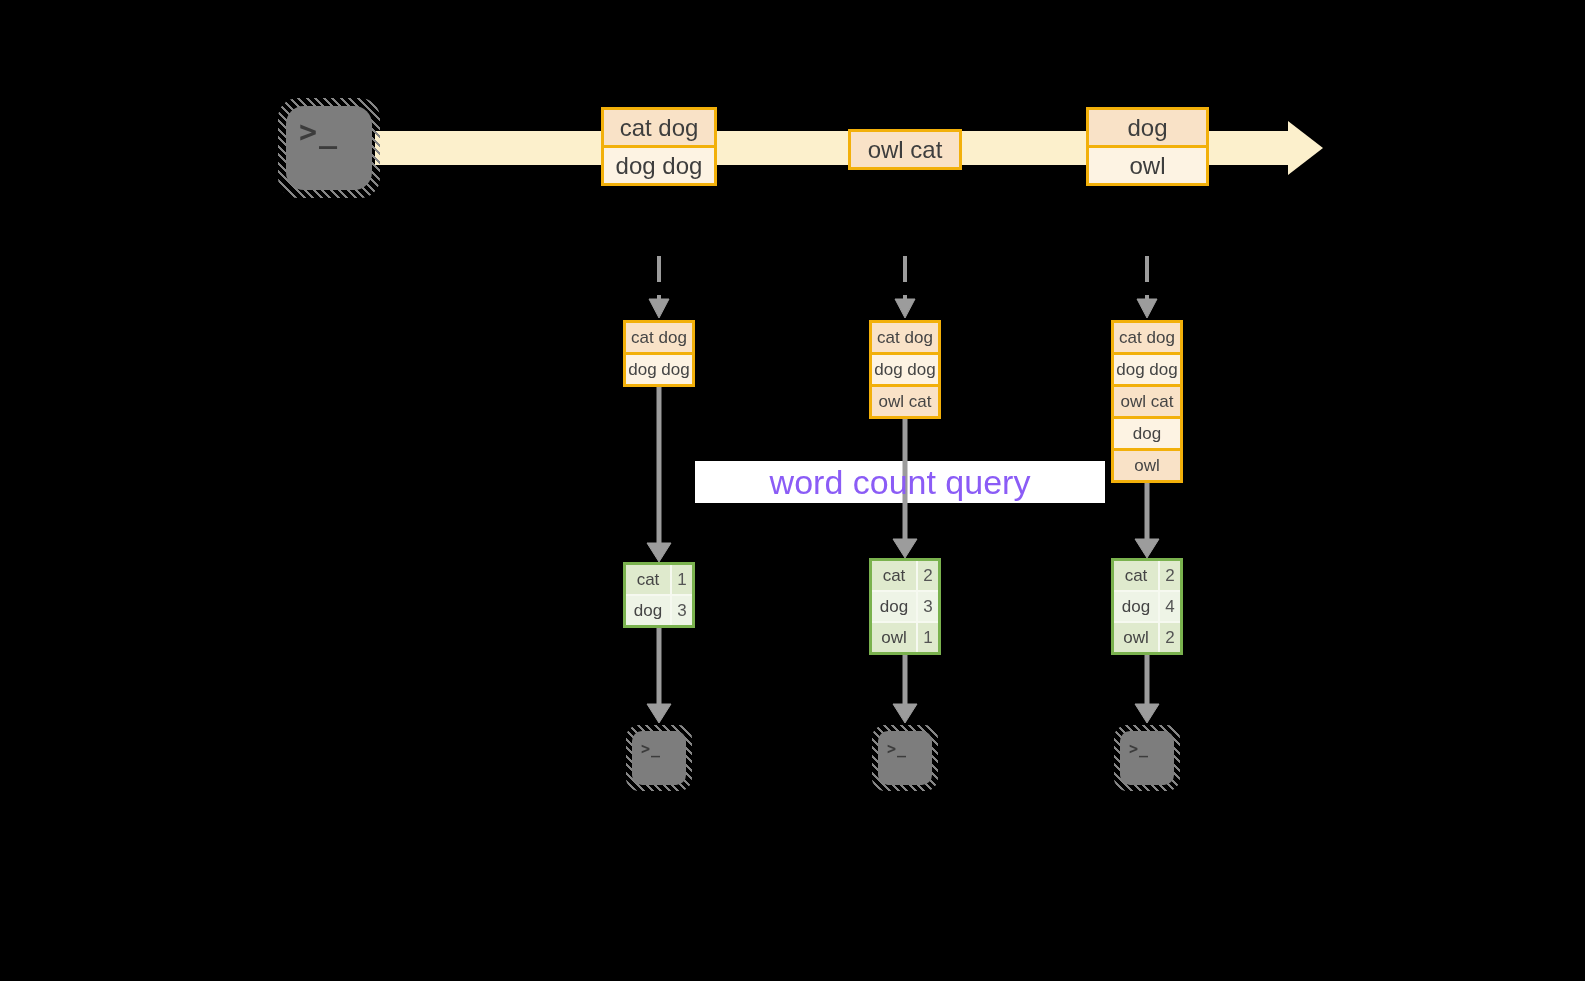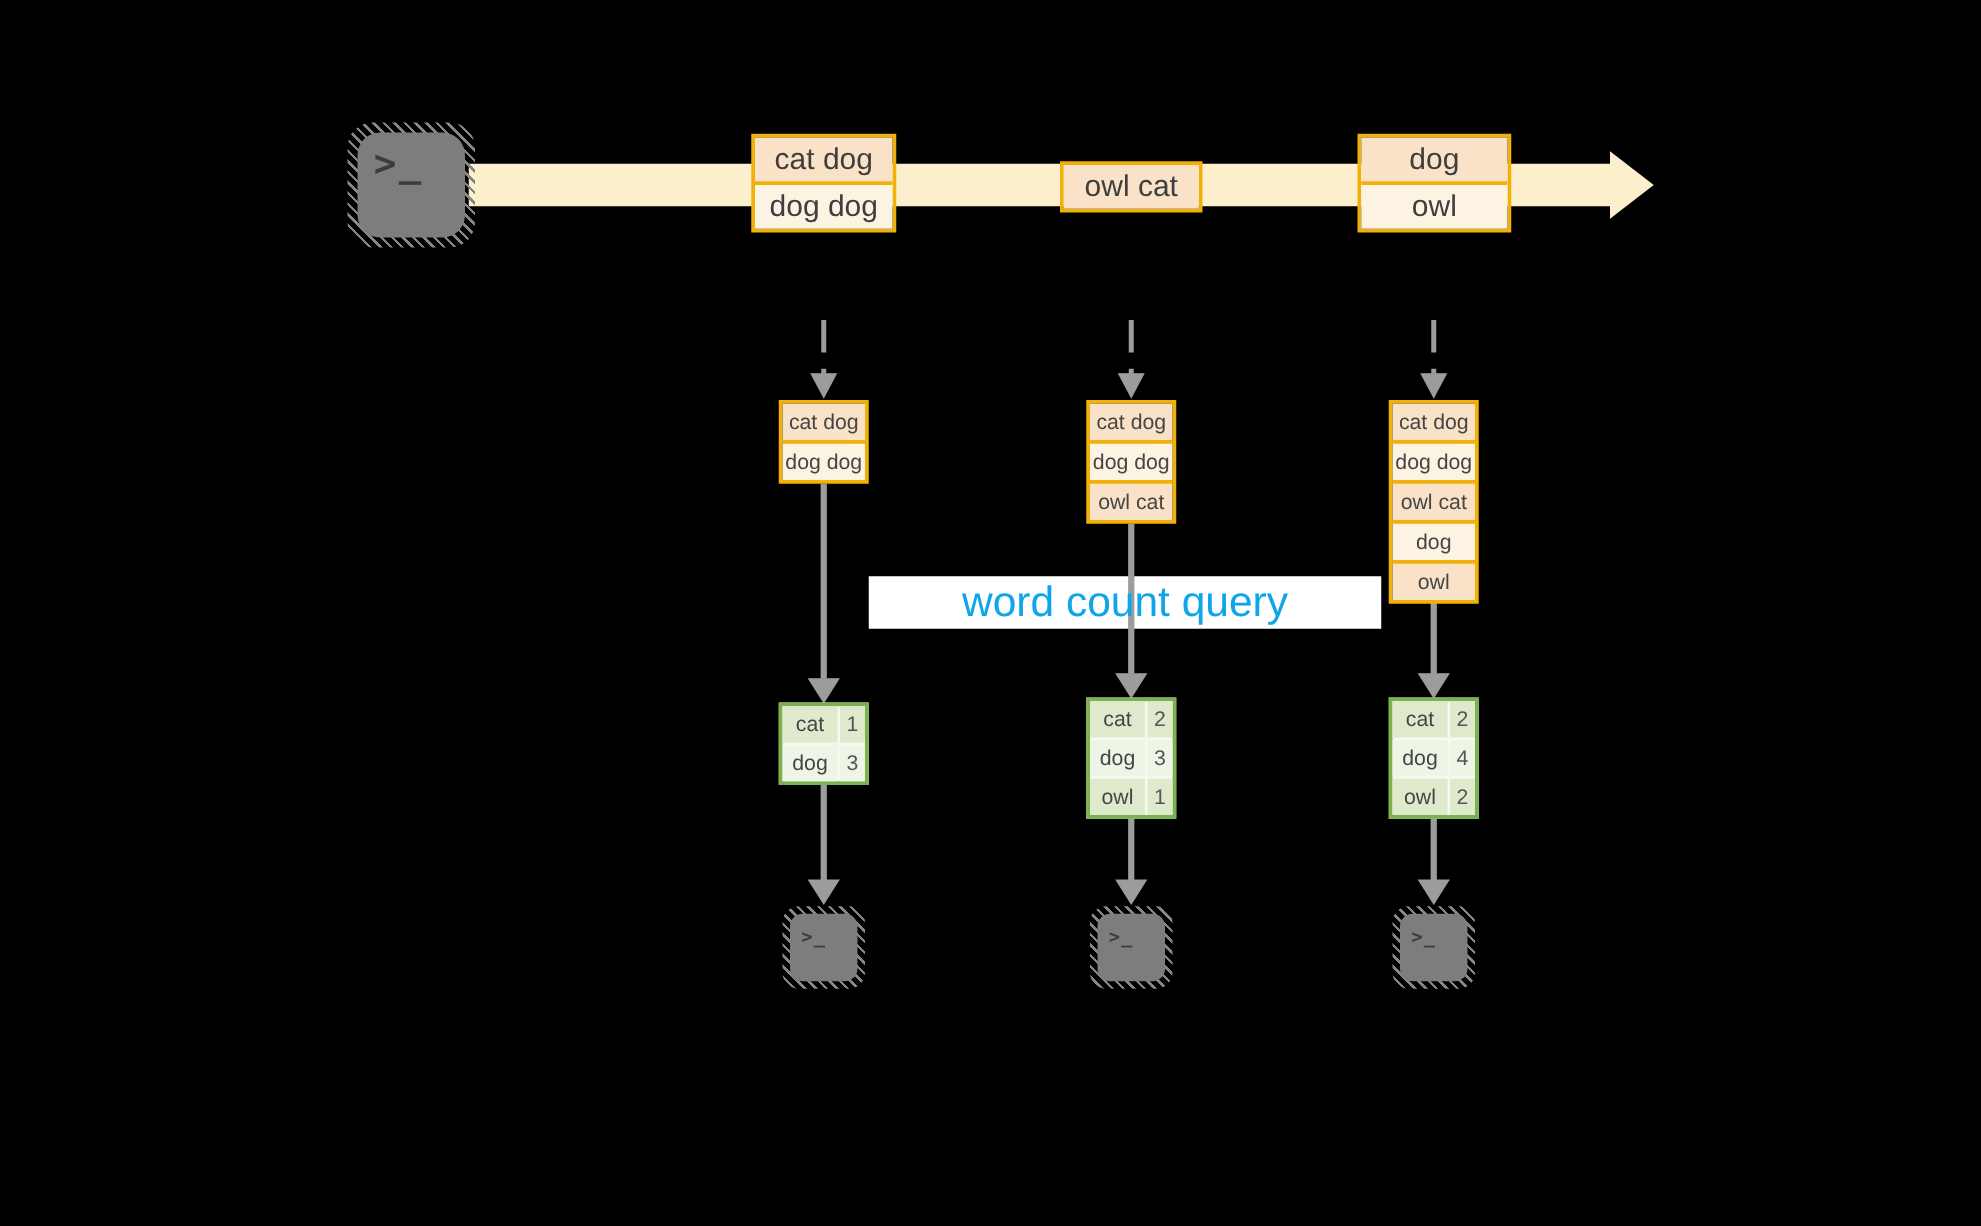--- a/index.html
+++ b/index.html
@@ -69,21 +69,21 @@
   .grow{display:flex;gap:2px;height:29px;margin-top:2px;}
   .grow:first-child{margin-top:0;}
   .gword{width:44px;text-align:center;line-height:29px;font-size:17px;color:#454545;}
   .gnum{flex:1;text-align:center;line-height:29px;font-size:17px;color:#555;}
   .r-dark .gword,.r-dark .gnum{background:var(--gdark);}
   .r-light .gword,.r-light .gnum{background:var(--glight);}
 
   
   .wcq{
     position:absolute;z-index:3;left:695px;top:461px;width:410px;height:42px;
-    line-height:42px;text-align:center;font-size:34px;color:#0ea5e9;
+    line-height:42px;text-align:center;font-size:34px;color:#8b5cf6;
   }
 </style>
 </head>
 <body>
 
 <div class="canvas">
 
   <svg class="arrows" width="1585" height="981">
 
     <rect x="375" y="131" width="913" height="34" fill="#fcf0cc"></rect>

